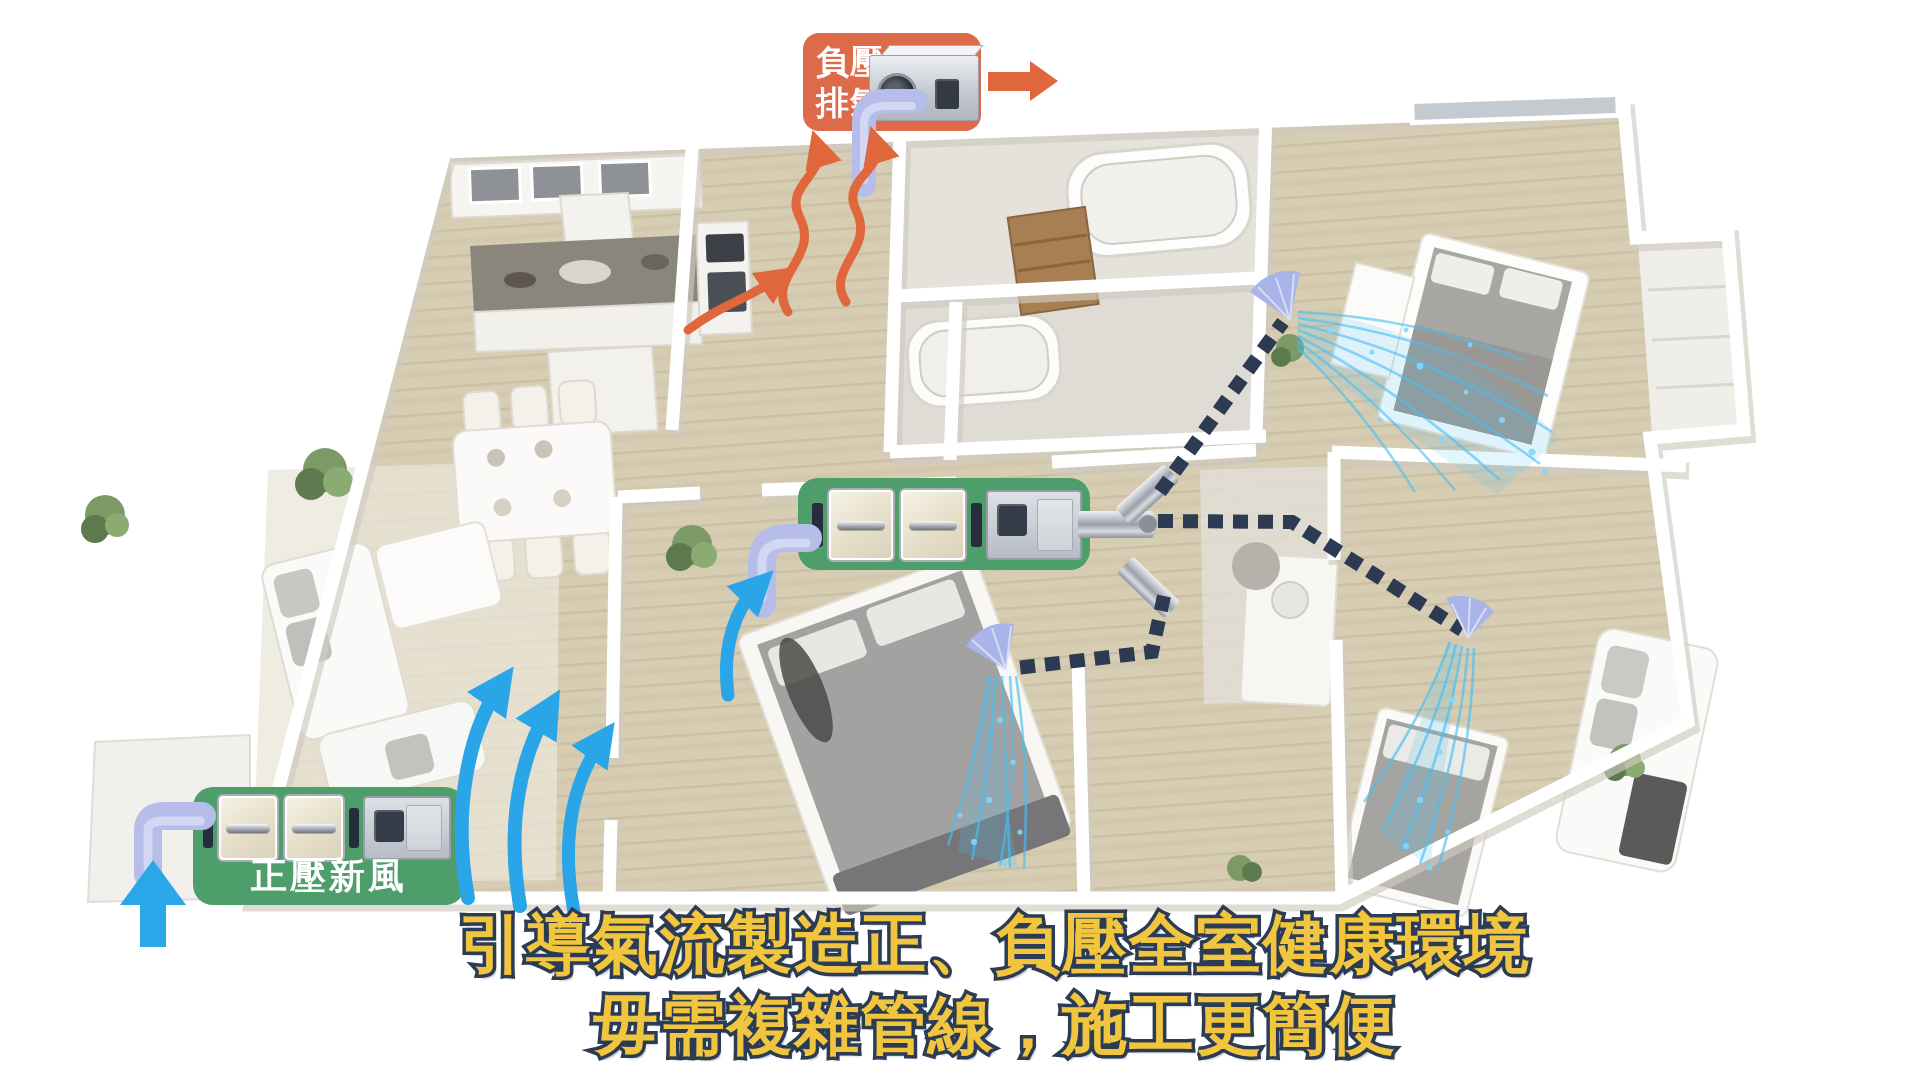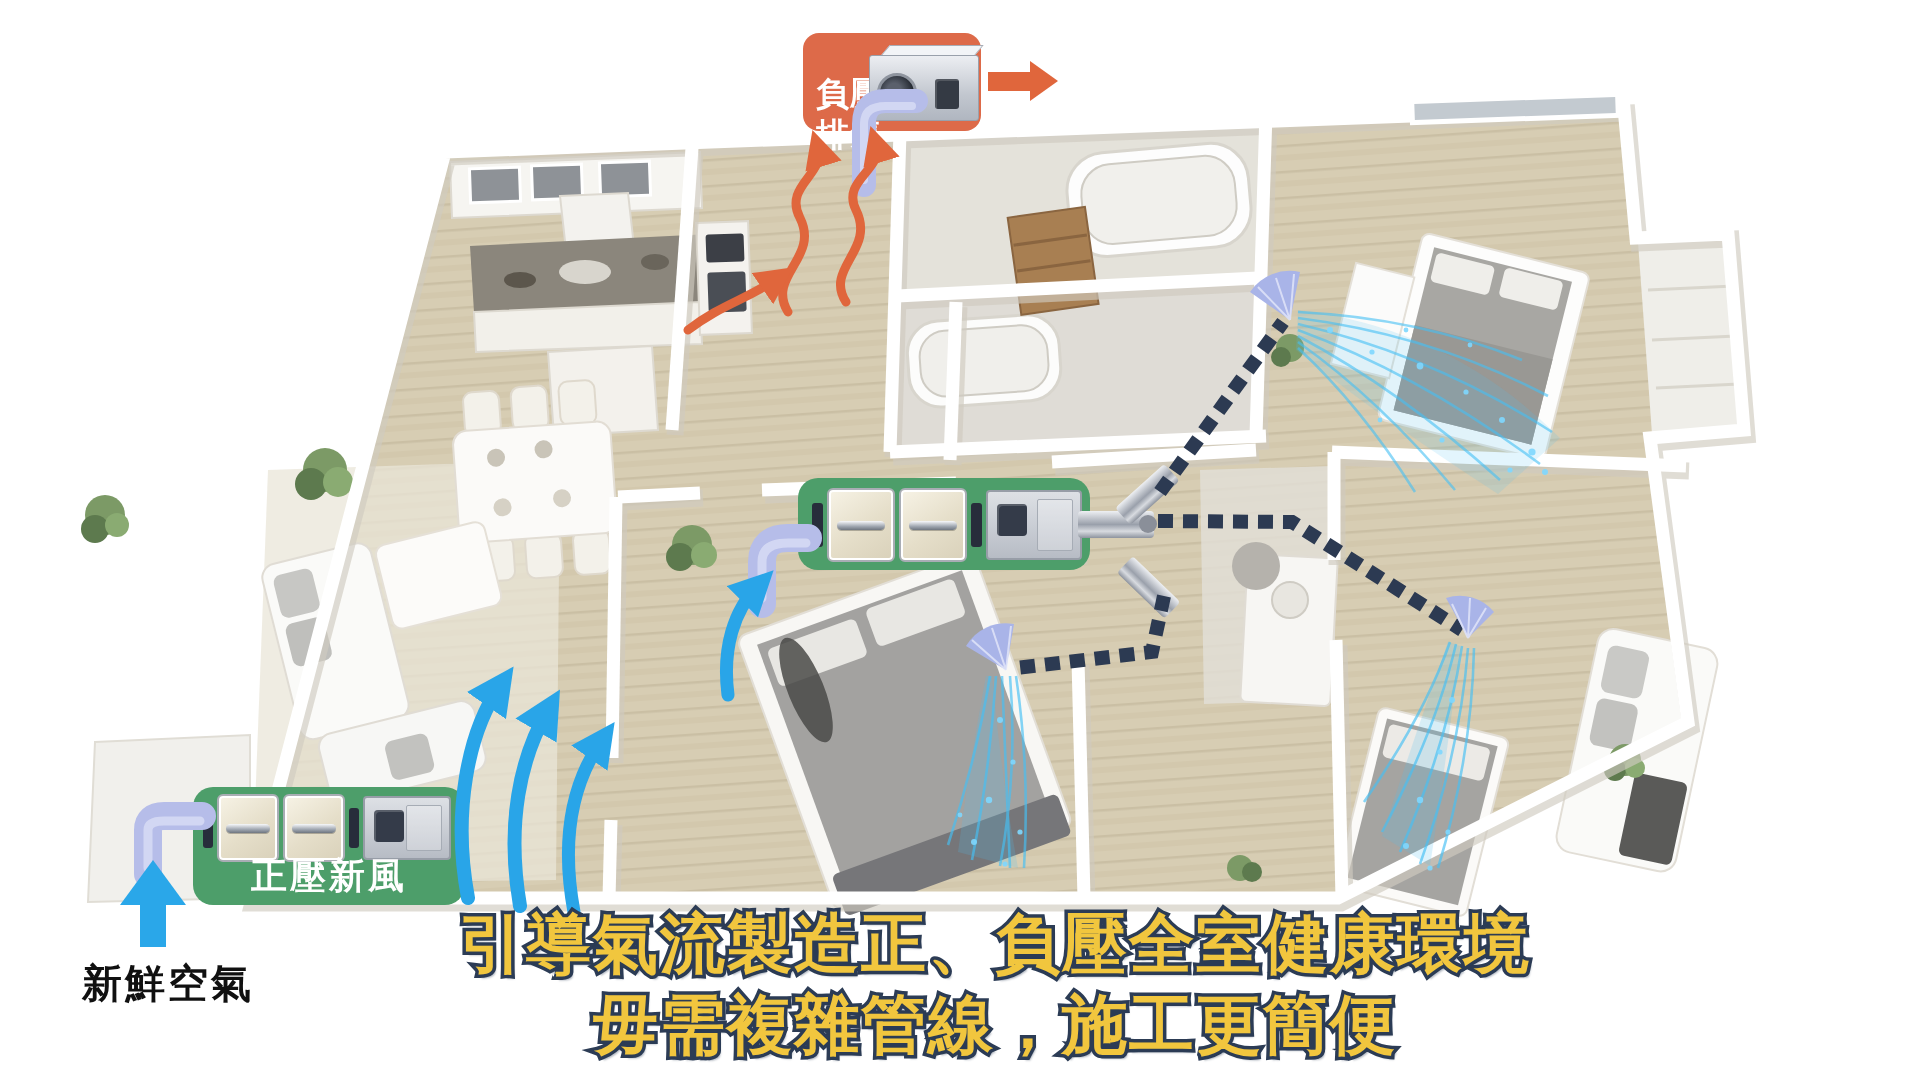--- a/index.html
+++ b/index.html
@@ -11,21 +11,21 @@
   
   .layer{position:absolute;left:0;top:0;width:1920px;height:1080px;}
   .boxes{z-index:2;}
   .fxlayer{z-index:3;}
   .textlayer{z-index:4;}
 
   
   .exhaust-box{position:absolute;left:803px;top:33px;width:178px;height:98px;
     background:#dd6a49;border-radius:16px;}
   .exhaust-label{position:absolute;left:13px;top:8px;color:#ffffff;font-size:33px;
-    font-weight:bold;line-height:41px;letter-spacing:1px;margin-top:32px;}
+    font-weight:bold;line-height:41px;letter-spacing:1px;}
   .ex-unit{position:absolute;right:2px;top:12px;width:110px;height:76px;}
   .ex-unit .body{position:absolute;left:0;top:10px;right:0;bottom:0;
     background:linear-gradient(180deg,#eceef2,#c2c7cf 60%,#b0b6c0);
     border:1px solid #99a0ab;border-radius:3px;}
   .ex-unit .top{position:absolute;left:14px;top:0;width:92px;height:14px;
     background:#f2f4f7;border:1px solid #a8adb6;transform:skewX(-40deg);}
   .ex-unit .inlet{position:absolute;left:8px;top:28px;width:34px;height:34px;border-radius:50%;
     background:radial-gradient(circle at 42% 42%,#5a606c 25%,#1f242c 70%);border:3px solid #8f959f;}
   .ex-unit .ctrl{position:absolute;right:20px;top:34px;width:24px;height:30px;
     background:#343a44;border-radius:3px;box-shadow:inset 2px 2px 0 rgba(255,255,255,.15);}
@@ -430,20 +430,19 @@
   <div class="layer textlayer">
     <div class="block-arrow">
       <div class="shaft"></div>
         <div class="head"></div>
     </div>
 
     <div class="up-arrow">
       <div class="head"></div>
       <div class="shaft"></div>
     </div>
-    <div class="freshair-text">新鮮空氣</div>
 
     <div class="headline">
       <span class="l1">引導氣流製造正、負壓全室健康環境</span>
       <span class="l2">毋需複雜管線，施工更簡便</span>
     </div>
   </div>
 </div>
 
 </body></html>

